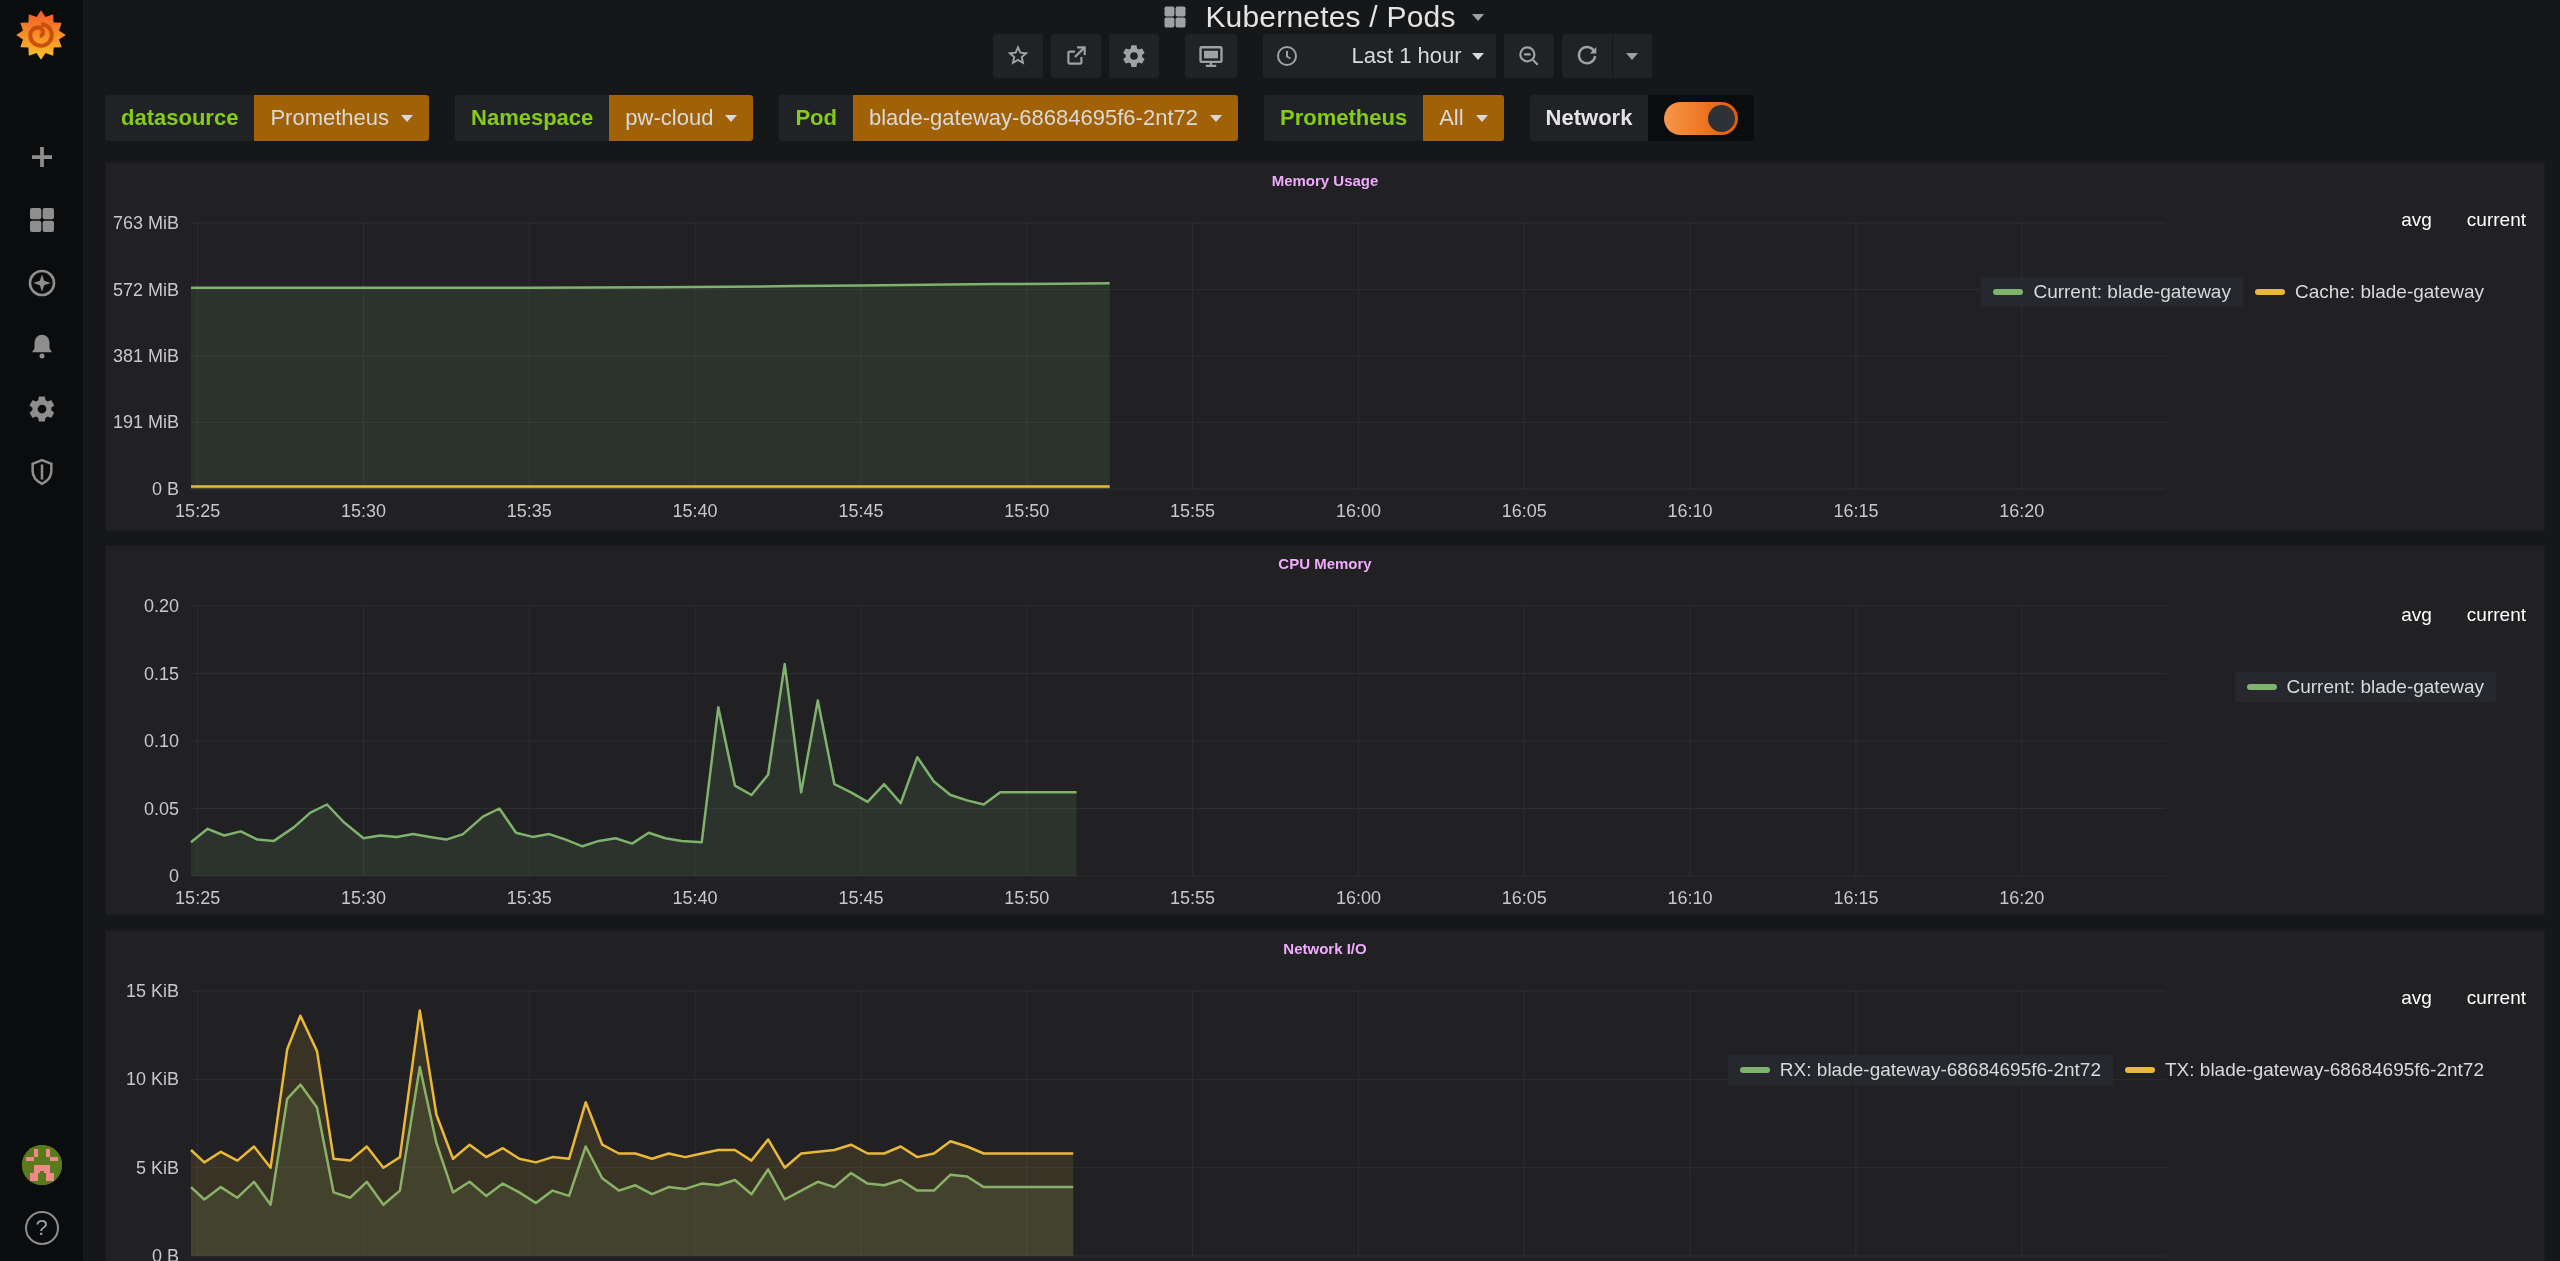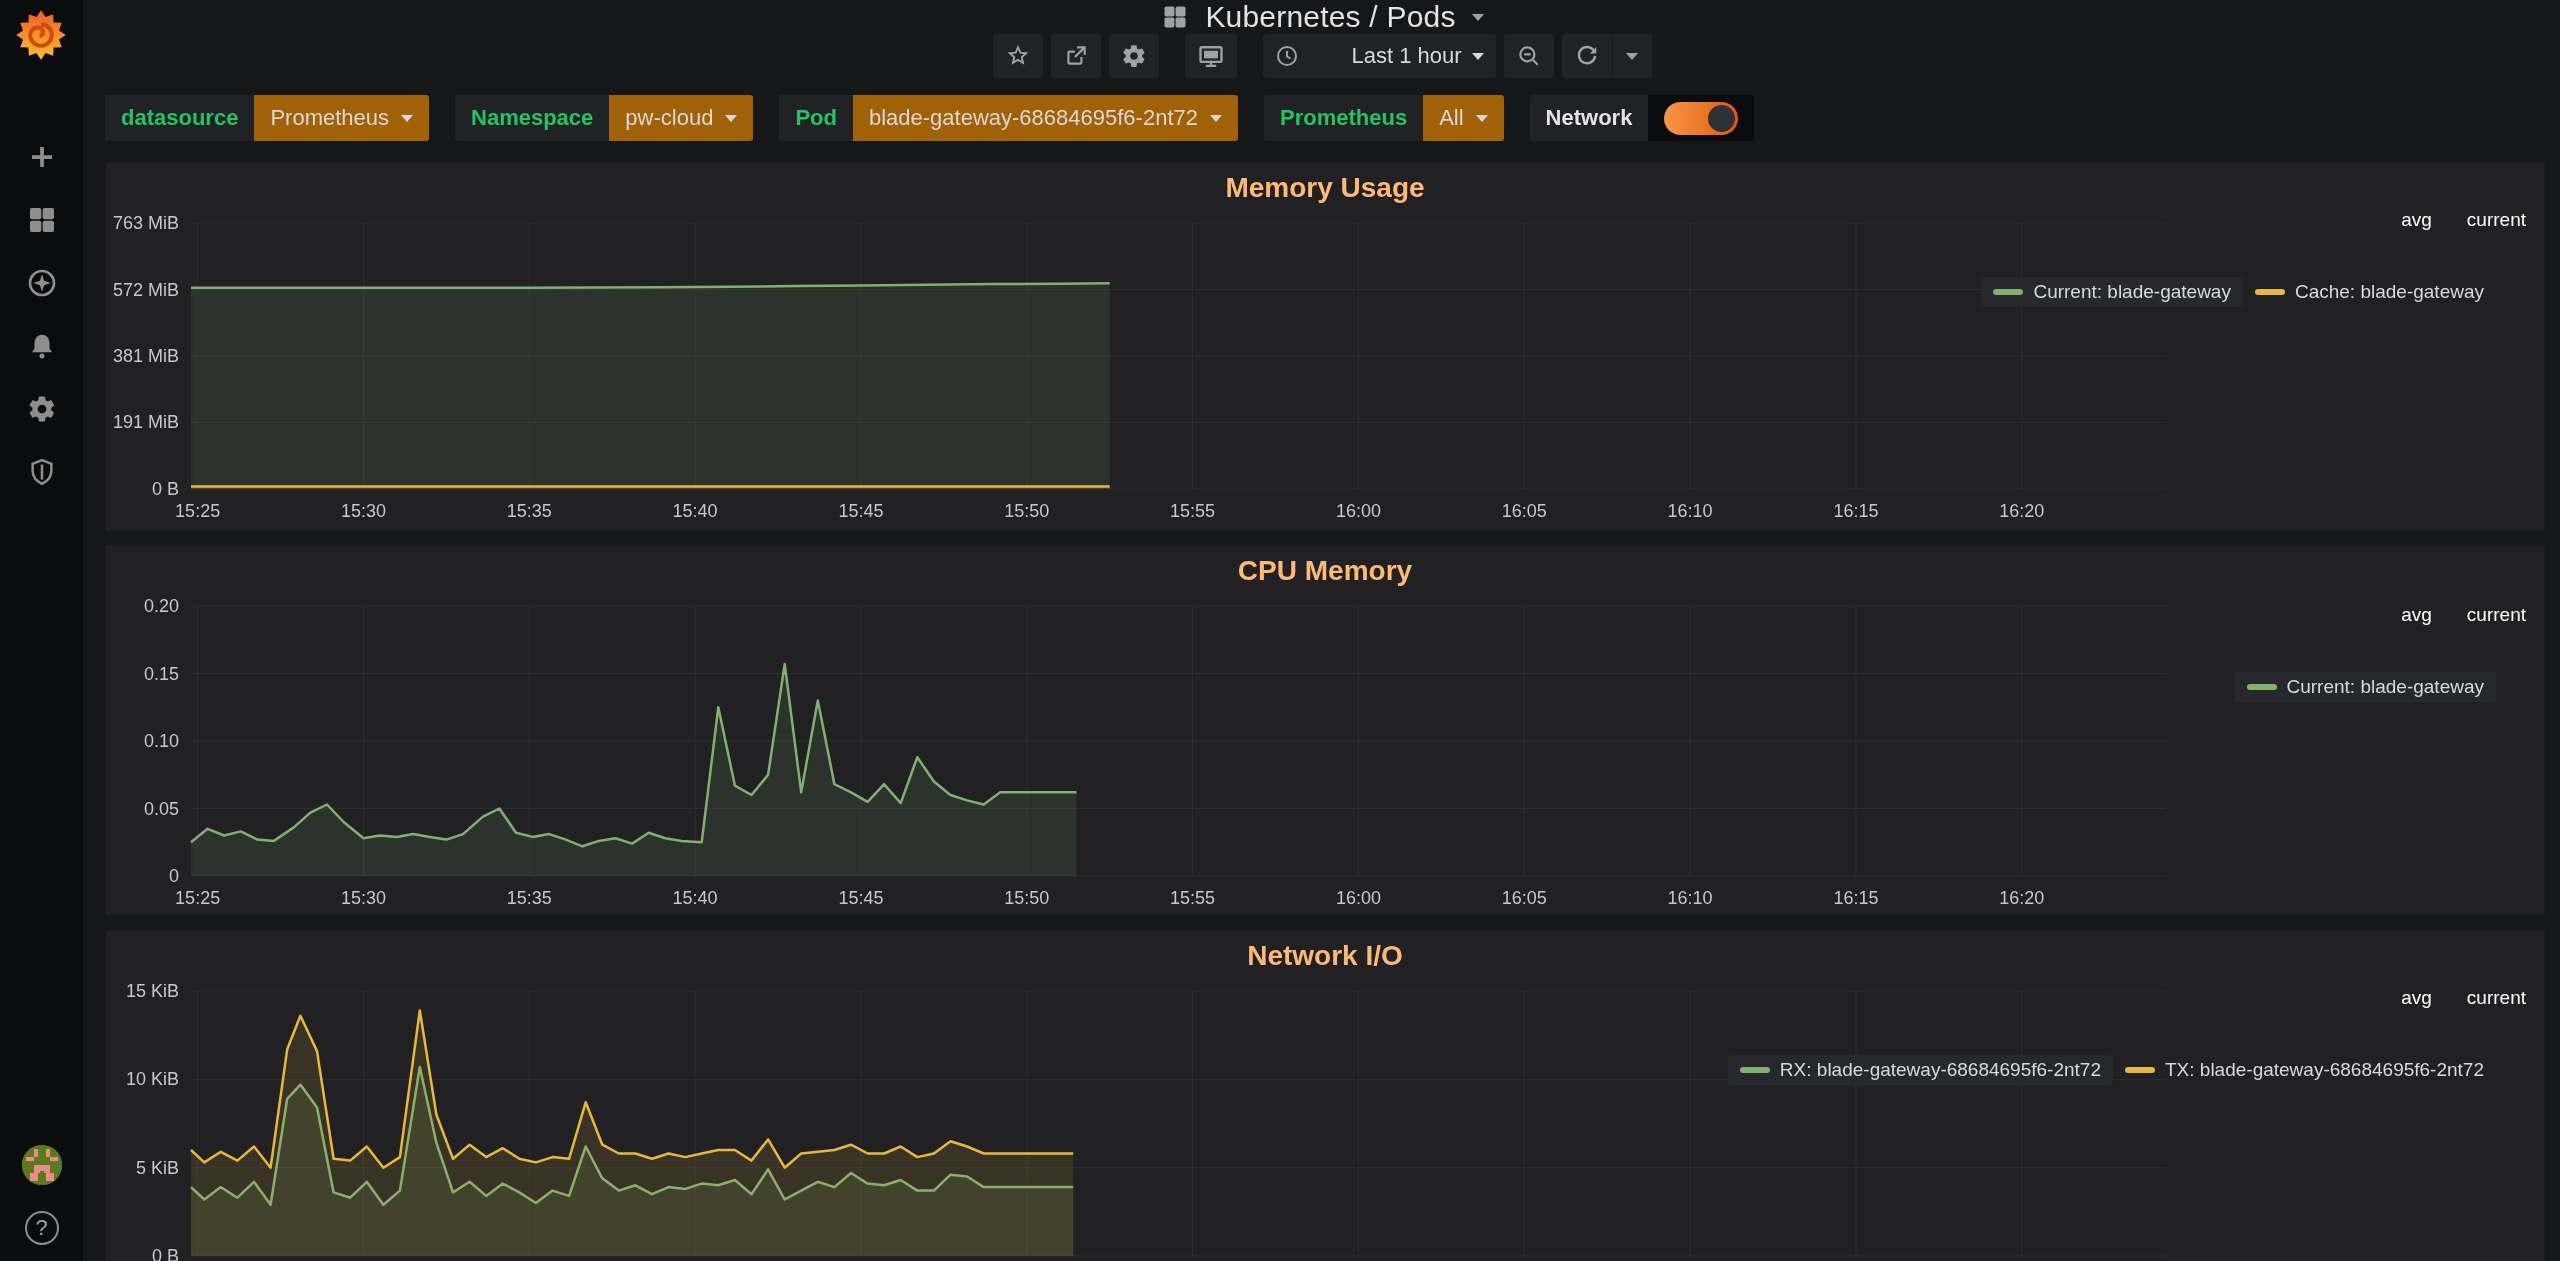--- a/index.html
+++ b/index.html
@@ -30,31 +30,31 @@
   .tool-btn { height:44px; min-width:48px; padding:0 12px; background:#202226; border-radius:3px; color:#9fa1a4;
     display:flex; align-items:center; justify-content:center; gap:10px; cursor:pointer; font-size:22px; }
   .tool-group { display:flex; }
   .tool-group .tool-btn:first-child { border-radius:3px 0 0 3px; }
   .tool-group .tool-btn:last-child { border-radius:0 3px 3px 0; border-left:1px solid #161719; min-width:40px; }
   .time-label { color:#d8d9da; font-size:22px; white-space:nowrap;margin-left:42px; }
 
   
   .submenu { position:absolute; top:95px; left:22px; right:0; height:46px; display:flex; align-items:center; gap:26px; }
   .var-pill { display:flex; height:46px; border-radius:3px; overflow:hidden; cursor:pointer; }
-  .var-label { background:#202226; color:#22c55e; font-size:22px; font-weight:700; display:flex; align-items:center; padding:0 16px; }
+  .var-label { background:#202226; color:#84cc16; font-size:22px; font-weight:700; display:flex; align-items:center; padding:0 16px; }
   .var-value { background:#a16207; color:#d8d9da; font-size:22px; display:flex; align-items:center; gap:12px; padding:0 16px; }
   .var-value .caret { border-top-color:#d8d9da; }
   .toggle-wrap { background:#0b0c0e; display:flex; align-items:center; padding:0 16px; }
   .toggle { position:relative; width:74px; height:33px; border-radius:17px;
     background:linear-gradient(90deg,#f9964b,#e05a00); cursor:pointer; }
   .toggle .knob { position:absolute; right:3px; top:3px; width:27px; height:27px; border-radius:50%; background:#2e3136; }
 
   
   .panel { position:absolute; left:22px; width:2440px; background:#212124; border:1px solid #1a1b1e; }
-  .panel-title { position:absolute; top:9px; left:0; right:0; text-align:center; font-size:28px; font-weight:700; color:#fdba74; cursor:pointer; }
+  .panel-title { position:absolute; top:9px; left:0; right:0; text-align:center; font-size:15px; font-weight:700; color:#f0abfc; cursor:pointer; }
   .plot { position:absolute; left:0; top:0; }
   .grid { stroke:#2c2e33; stroke-width:1; }
   .ylab, .xlab { fill:#c7c8c9; font-size:18px; font-family:"Liberation Sans","DejaVu Sans",sans-serif; }
 
   
   .legend { position:absolute; right:14px; display:flex; flex-direction:column; align-items:flex-end; z-index:2; }
   .legend-head { display:flex; gap:35px; font-size:19px; font-weight:400; color:#ffffff; padding-right:4px; margin-bottom:6px; }
   .legend-head span { cursor:pointer; }
   .legend-items { display:flex; align-items:flex-start; margin-right:34px;margin-top:40px; }
   .legend-row { display:flex; align-items:center; gap:10px; padding:4px 12px; font-size:19px; color:#d8d9da; cursor:pointer; border-radius:2px; }

